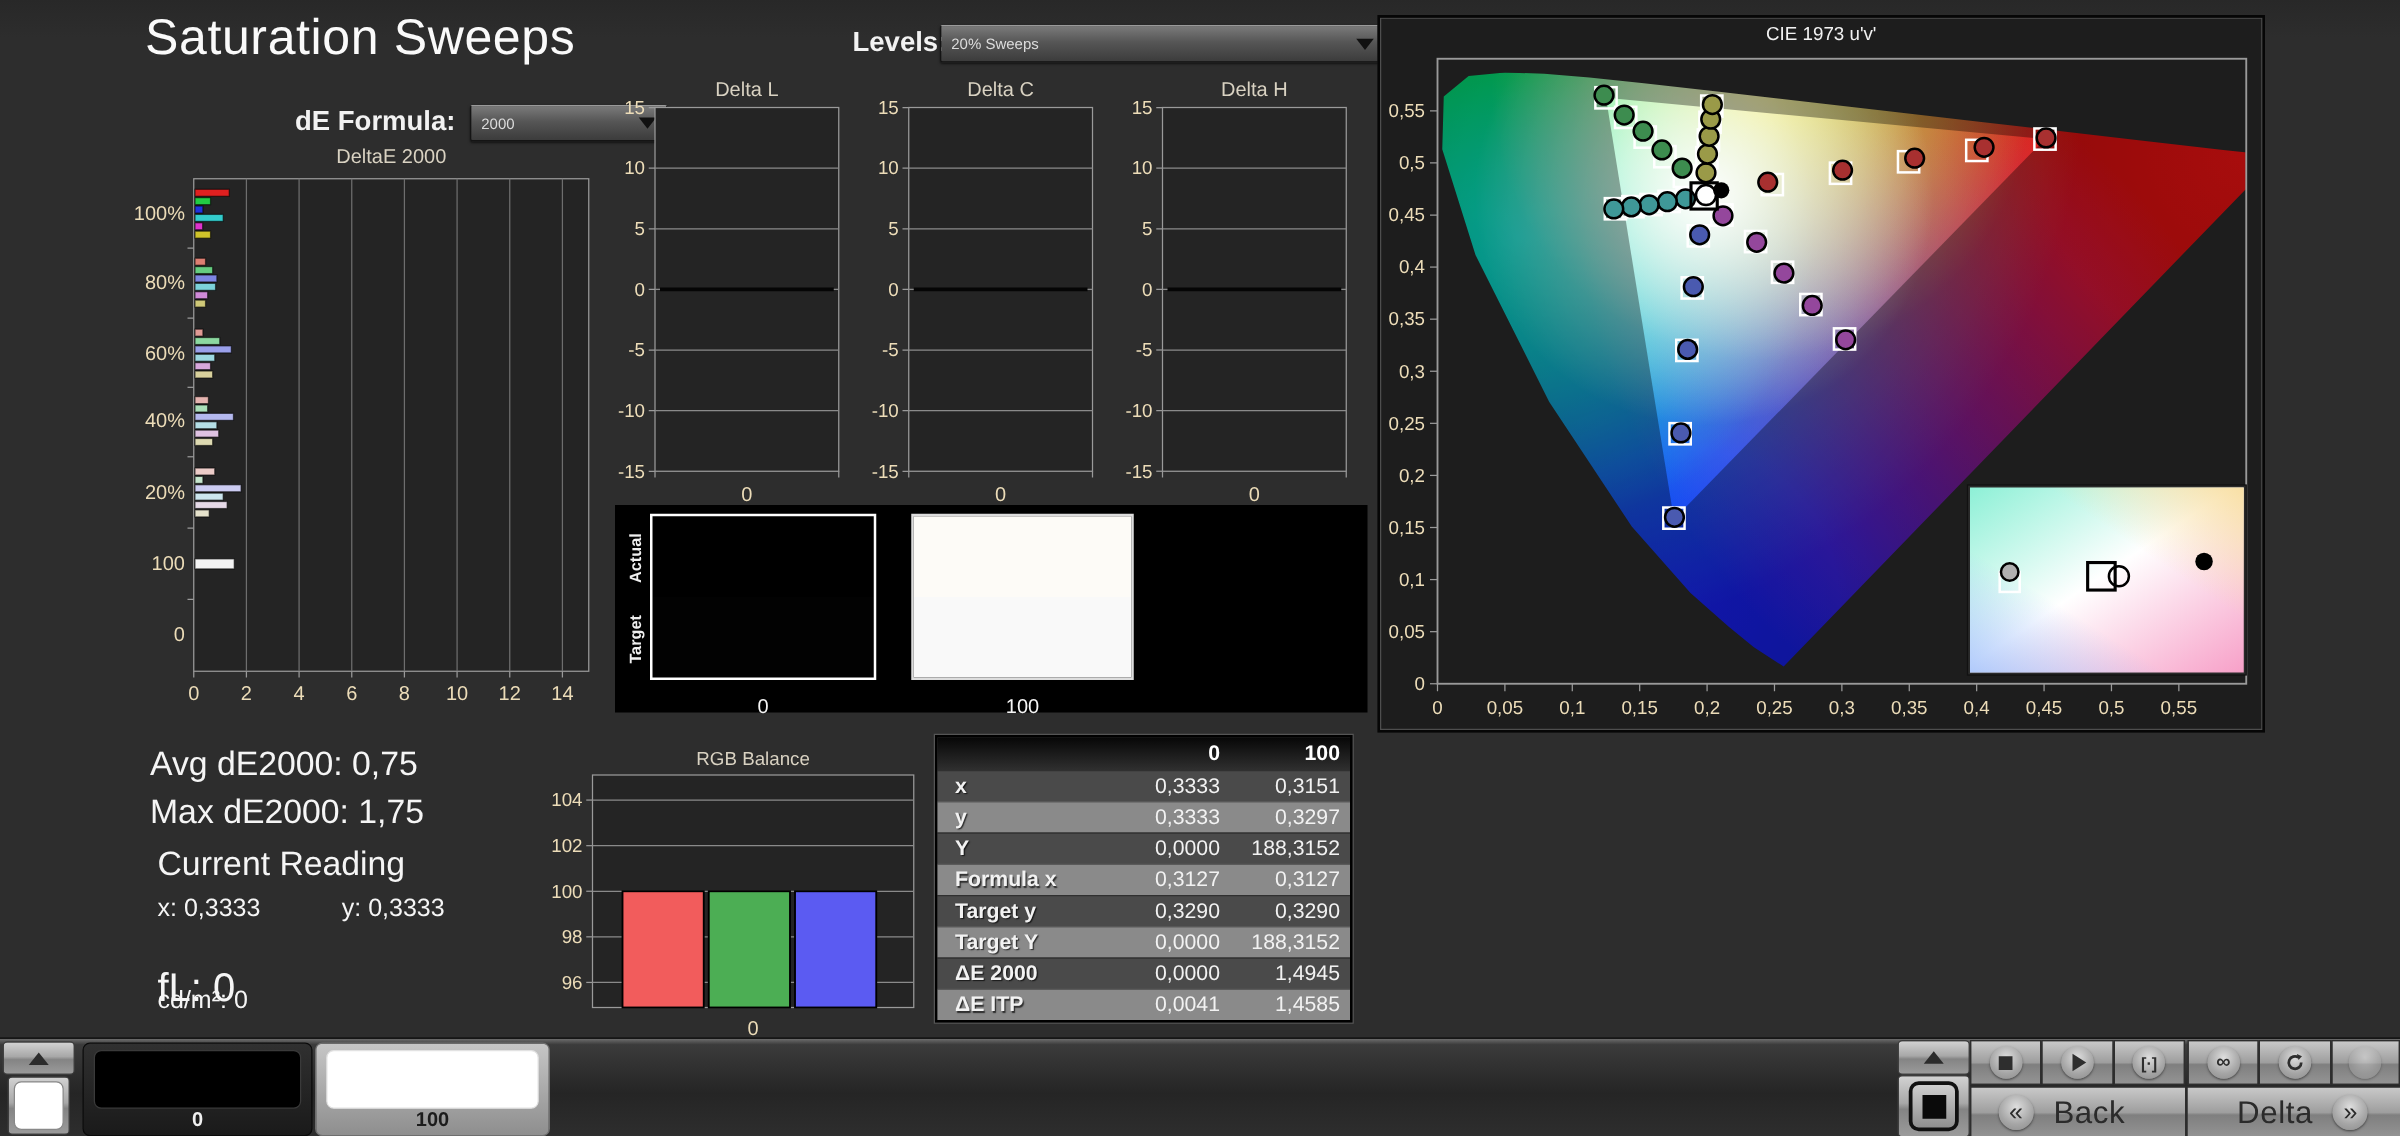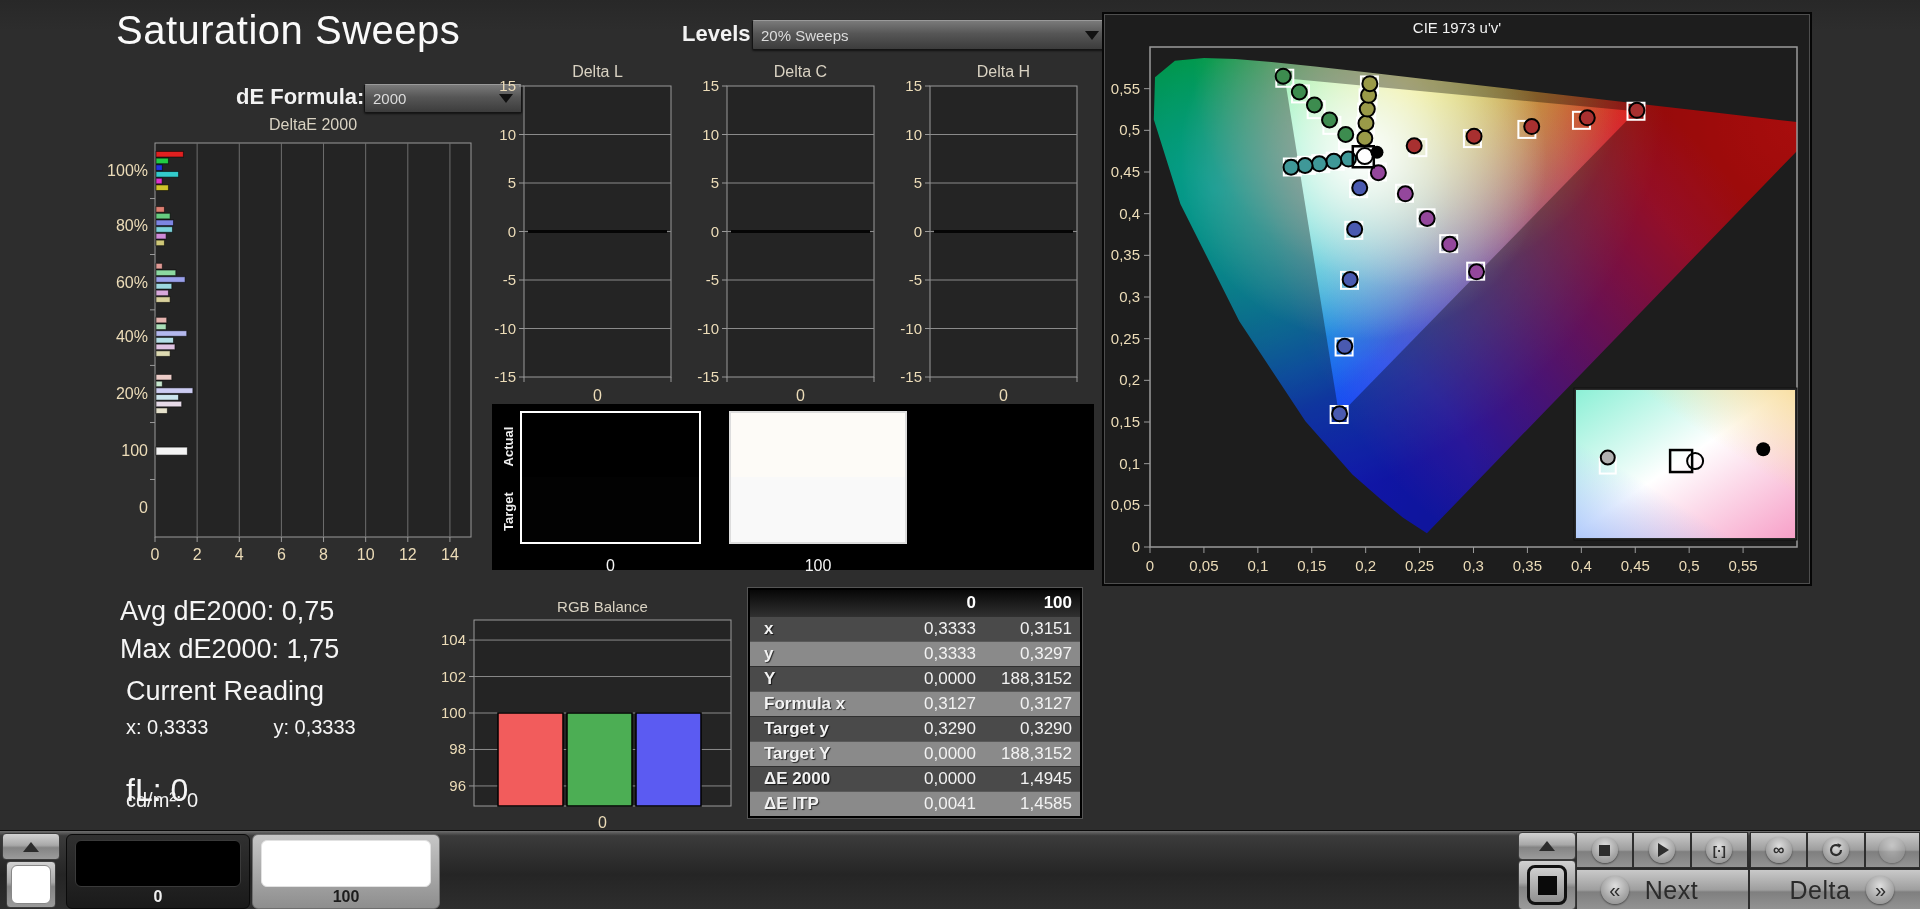--- a/index.html
+++ b/index.html
@@ -5,21 +5,21 @@
   html,body{margin:0;padding:0;background:#2d2d2d;width:1920px;height:909px;overflow:hidden;
     font-family:"Liberation Sans","DejaVu Sans",sans-serif;-webkit-font-smoothing:antialiased;}
   .abs{position:absolute;}
   #stage{position:relative;width:1920px;height:747px;background:linear-gradient(180deg,#282828 0,#2d2d2d 30px);}
 
   
   #page-title{left:116px;top:8px;font-size:40px;font-weight:300;color:#fafafa;letter-spacing:.5px;}
   .ctl-label{color:#f2f2f2;font-size:22px;font-weight:700;}
   .dropdown{background:linear-gradient(180deg,#7a7a7a 0,#565656 45%,#3c3c3c 100%);
     border:1px solid #141414;border-top-color:#9a9a9a;border-radius:2px;color:#dcdcdc;
-    font-size:15px;display:flex;align-items:center;padding:0 8px;cursor:default;box-shadow:0 1px 2px rgba(0,0,0,.6);}
+    font-size:12px;display:flex;align-items:center;padding:0 8px;cursor:default;box-shadow:0 1px 2px rgba(0,0,0,.6);}
   .dd-arrow{margin-left:auto;width:0;height:0;border-left:7px solid transparent;border-right:7px solid transparent;border-top:9px solid #111;}
 
   
   svg text{font-family:"Liberation Sans","DejaVu Sans",sans-serif;}
 
   
   #swatch-strip{left:492px;top:404px;width:602px;height:166px;background:#000;}
   .rot-label{position:absolute;left:-14px;color:#efefef;font-size:13px;font-weight:700;
     transform:rotate(-90deg);width:60px;text-align:center;}
   .swatch{position:absolute;top:7px;height:129px;border:2px solid #fff;}
@@ -60,21 +60,21 @@
   .navtext{font-size:25px;color:#2b2b2b;font-weight:400;letter-spacing:.5px;}
 </style>
 </head>
 <body>
 
 <div id="stage">
 
   <div class="abs" id="page-title">Saturation Sweeps</div>
 
   <div class="abs ctl-label" style="left:236px;top:84px;">dE Formula:</div>
-  <div class="abs dropdown" style="left:364px;top:84px;width:140px;height:27px;">
+  <div class="abs dropdown" style="left:376px;top:84px;width:140px;height:27px;">
     <span>2000</span>
     <span class="dd-arrow"></span>
   </div>
 
   <div class="abs ctl-label" style="left:682px;top:21px;">Levels:</div>
   <div class="abs dropdown" style="left:752px;top:20px;width:338px;height:28px;">
     <span>20% Sweeps</span>
     <span class="dd-arrow"></span>
   </div>
 
@@ -580,21 +580,21 @@
             </svg>
         </div>
       </div>
       <div class="tile" style="width:55px;">
         <div class="circle-btn" style="width:26px;height:26px;opacity:.55;"></div>
       </div>
     </div>
 
     <div class="abs tile" style="left:1576px;top:38px;width:171px;height:40px;">
       <div class="circle-btn" style="width:28px;height:28px;margin-right:16px;font-size:20px;color:#2b2b2b;">«</div>
-      <span class="navtext">Next</span>
+      <span class="navtext">Back</span>
       <span style="width:26px;"></span>
     </div>
     <div class="abs tile" style="left:1749px;top:38px;width:170px;height:40px;">
       <span style="width:14px;"></span>
       <span class="navtext">Delta</span>
       <div class="circle-btn" style="width:28px;height:28px;margin-left:16px;font-size:20px;color:#2b2b2b;">»</div>
     </div>
   </div>
 </div>
 

